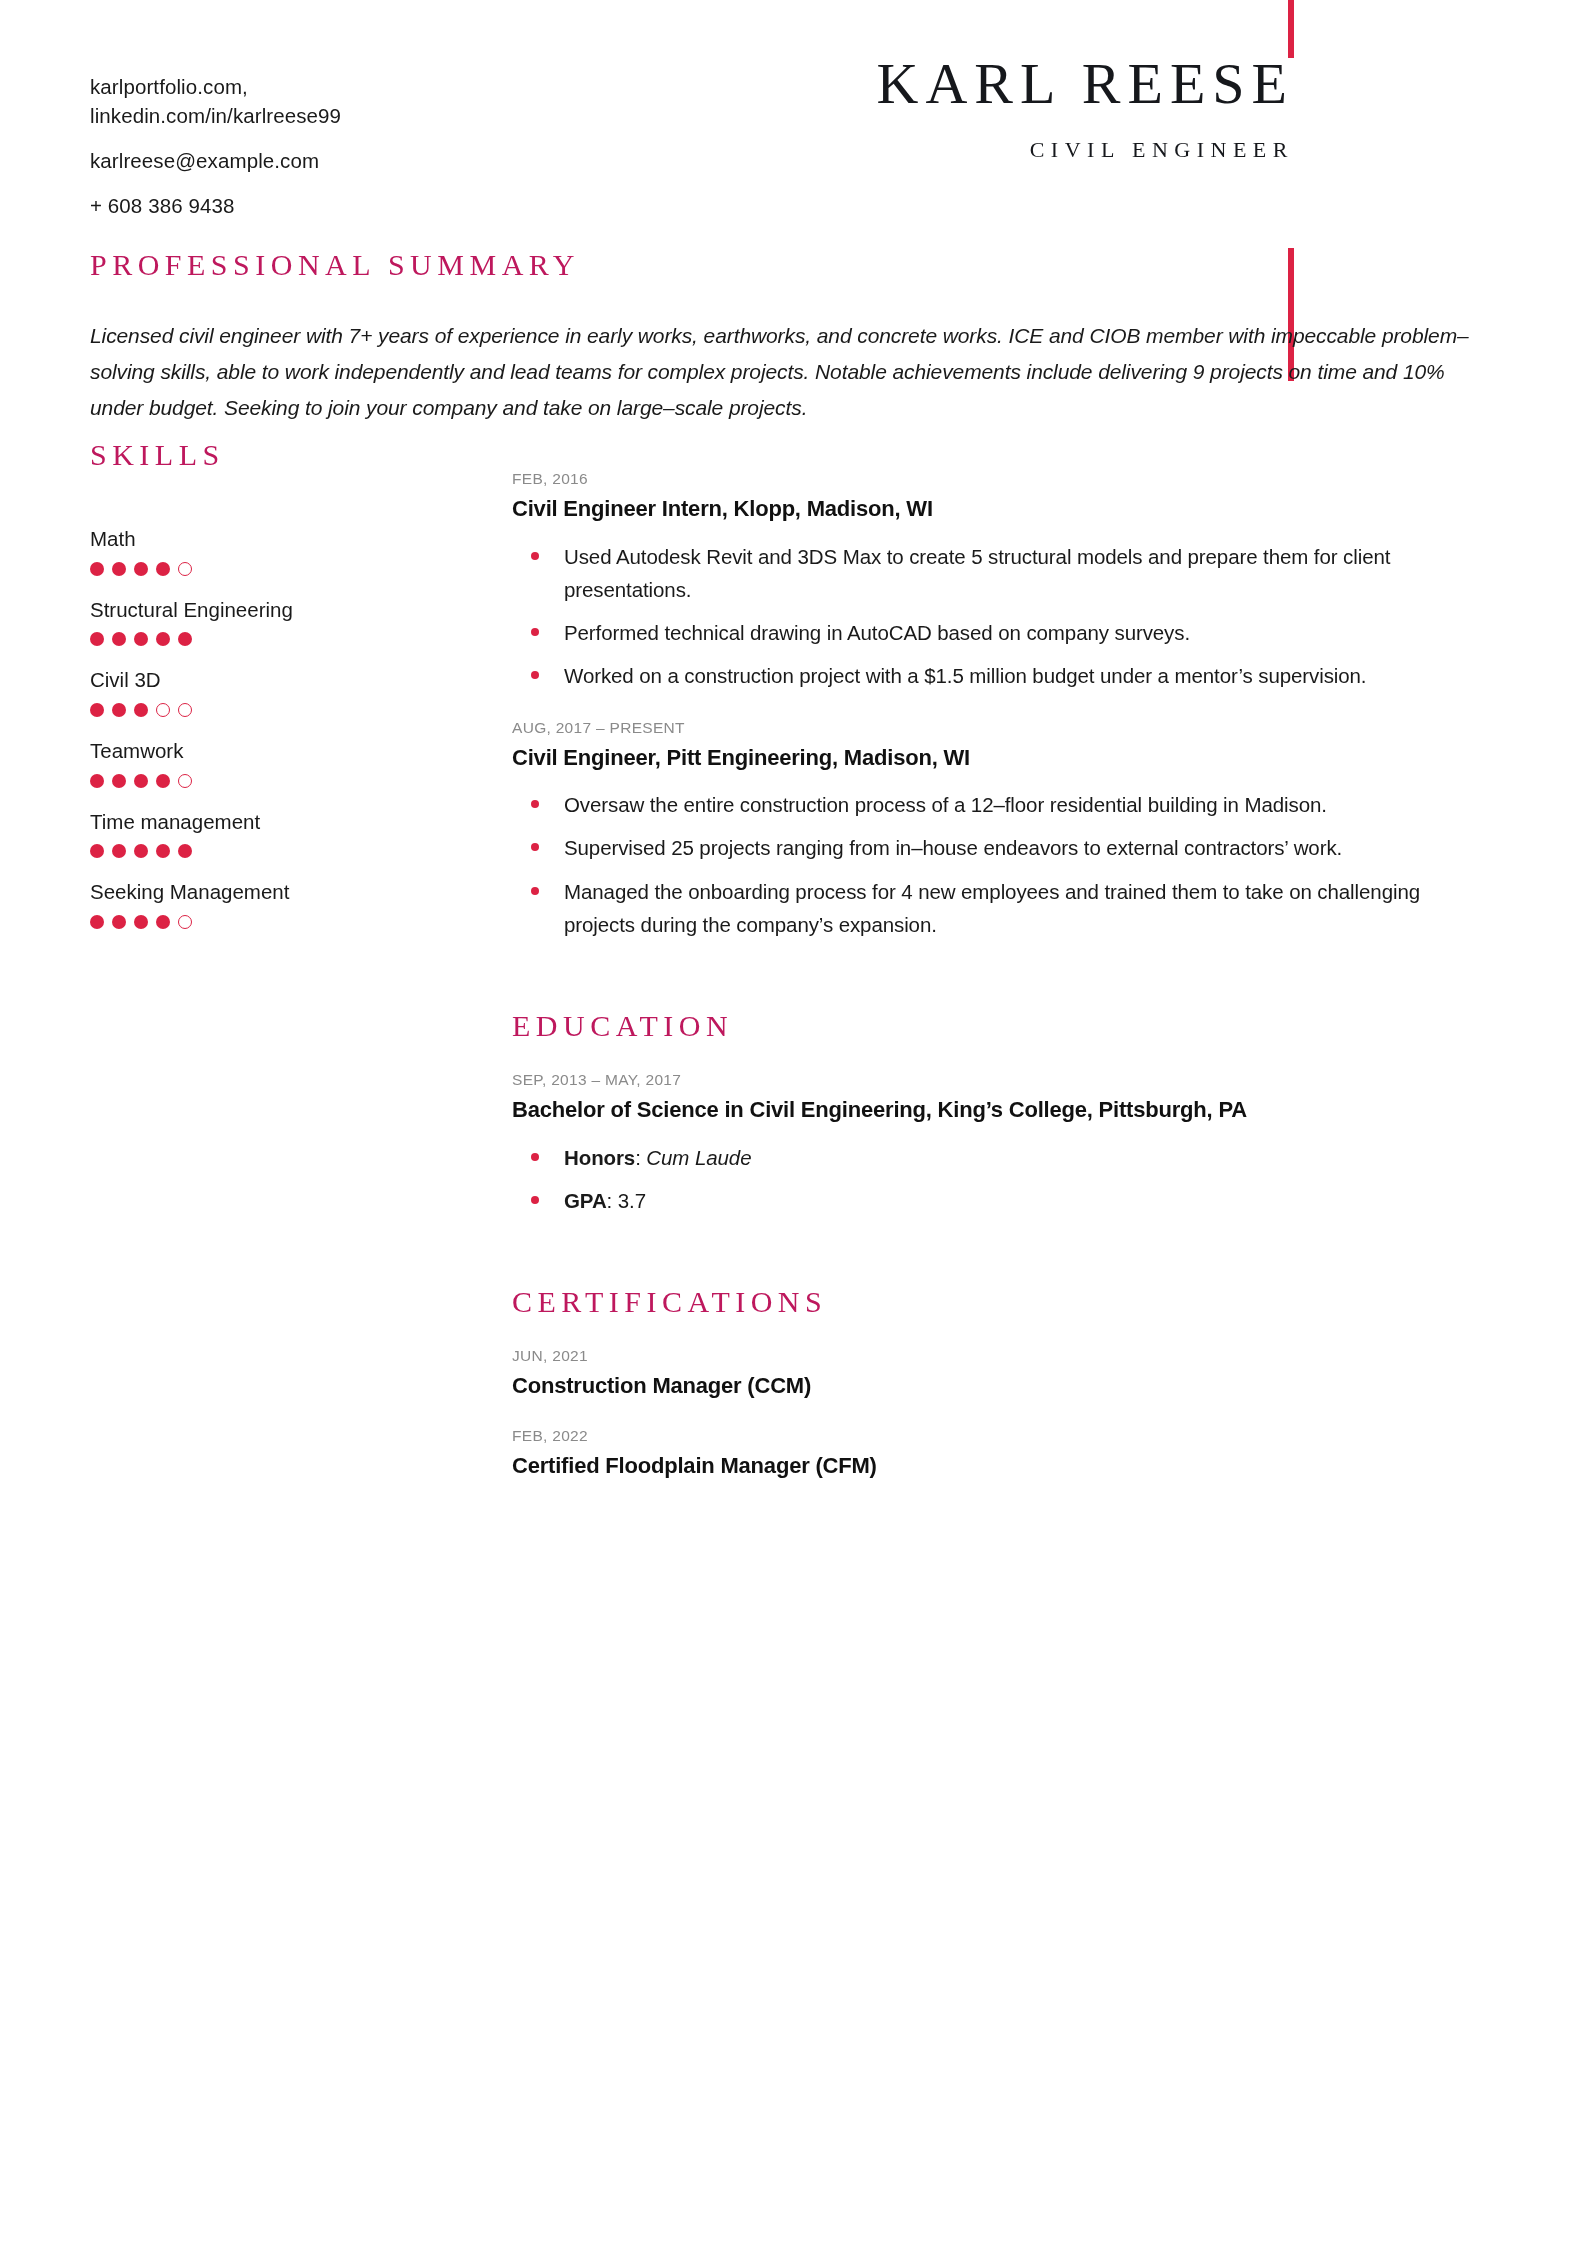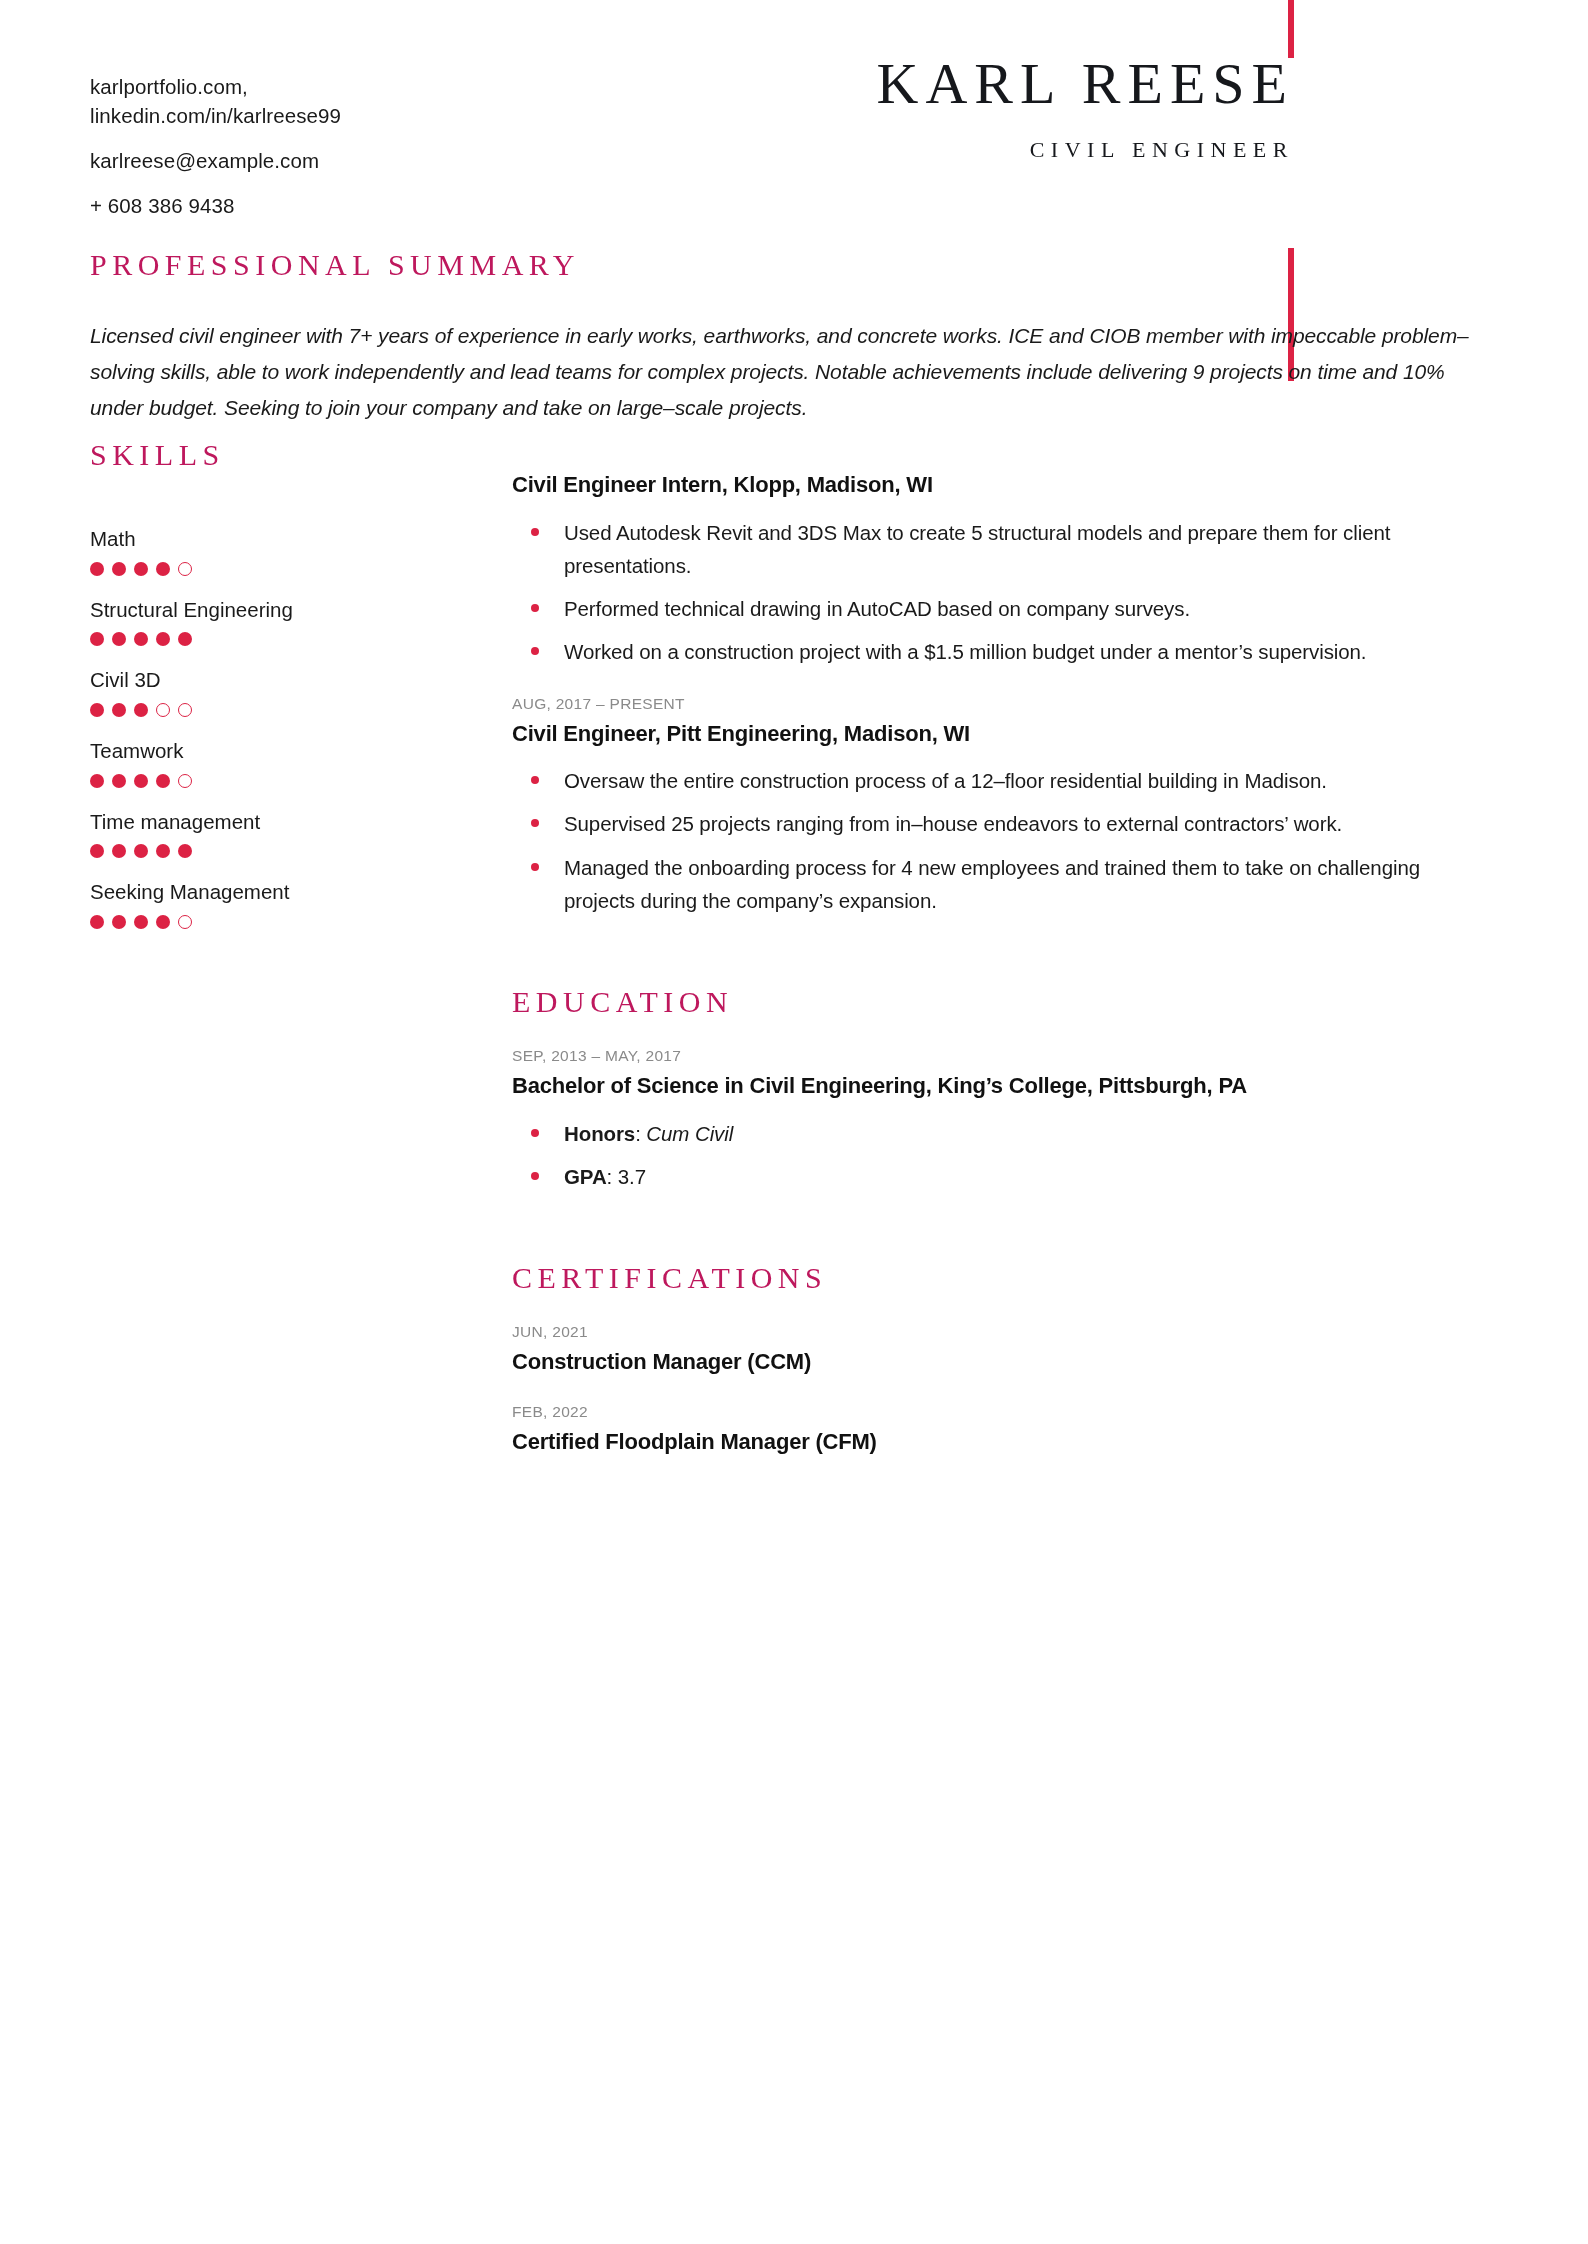--- a/index.html
+++ b/index.html
@@ -290,20 +290,21 @@
             </div>
           </div>
         </div>
     </div>
 
     <div class="col-right">
 
       <div>
         <div class="entries" id="employment-entries">
             <div class="entry">
+              <div class="entry-date">FEB, 2016</div>
               <div class="entry-title">Civil Engineer Intern, Klopp, Madison, WI</div>
               <ul class="bullets">
                 <li>Used Autodesk Revit and 3DS Max to create 5 structural models and prepare them for client presentations.</li>
                 <li>Performed technical drawing in AutoCAD based on company surveys.</li>
                 <li>Worked on a construction project with a $1.5 million budget under a mentor’s supervision.</li>
               </ul>
             </div>
             <div class="entry">
               <div class="entry-date">AUG, 2017 – PRESENT</div>
               <div class="entry-title">Civil Engineer, Pitt Engineering, Madison, WI</div>
@@ -318,21 +319,21 @@
 
       <div class="section-gap"></div>
 
       <div>
         <div class="section-heading">EDUCATION</div>
         <div class="entries" id="education-entries">
             <div class="entry">
               <div class="entry-date">SEP, 2013 – MAY, 2017</div>
               <div class="entry-title">Bachelor of Science in Civil Engineering, King’s College, Pittsburgh, PA</div>
               <ul class="bullets">
-                <li><b>Honors</b>: <i>Cum Civil</i></li>
+                <li><b>Honors</b>: <i>Cum Laude</i></li>
                 <li><b>GPA</b>: <span>3.7</span></li>
               </ul>
             </div>
           </div>
       </div>
 
       <div class="section-gap"></div>
 
       <div>
         <div class="section-heading">CERTIFICATIONS</div>

